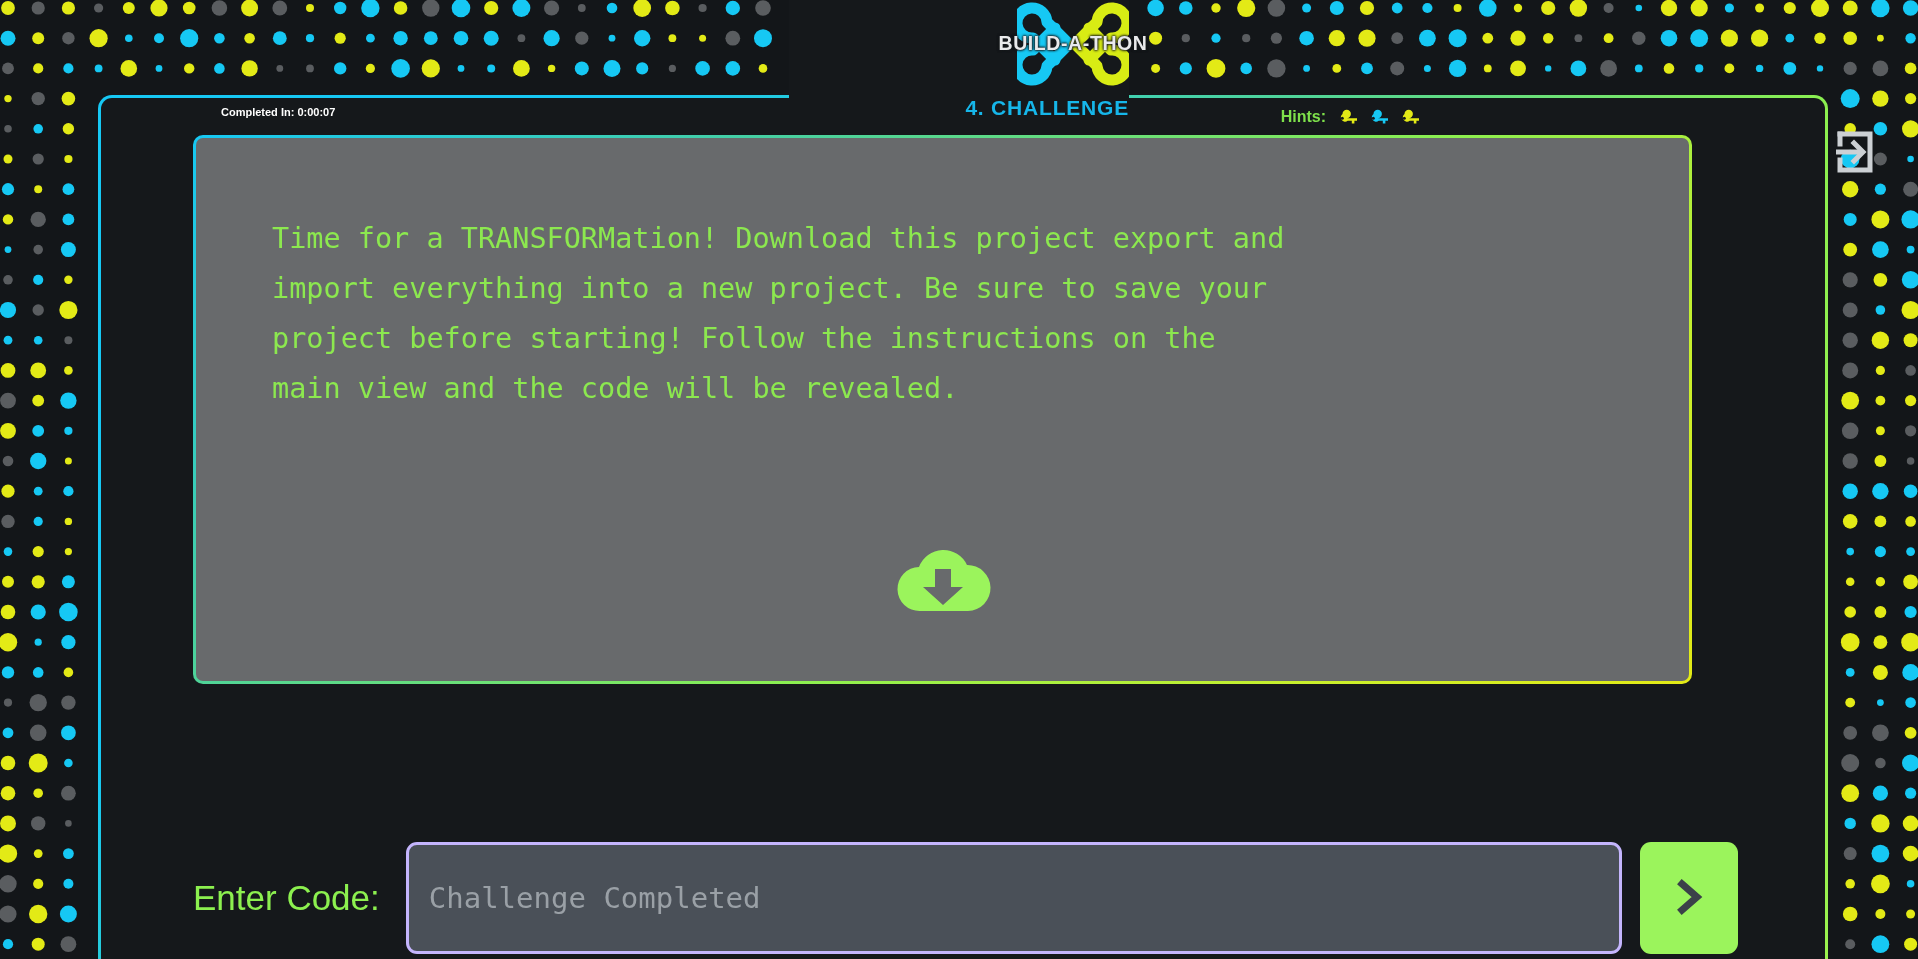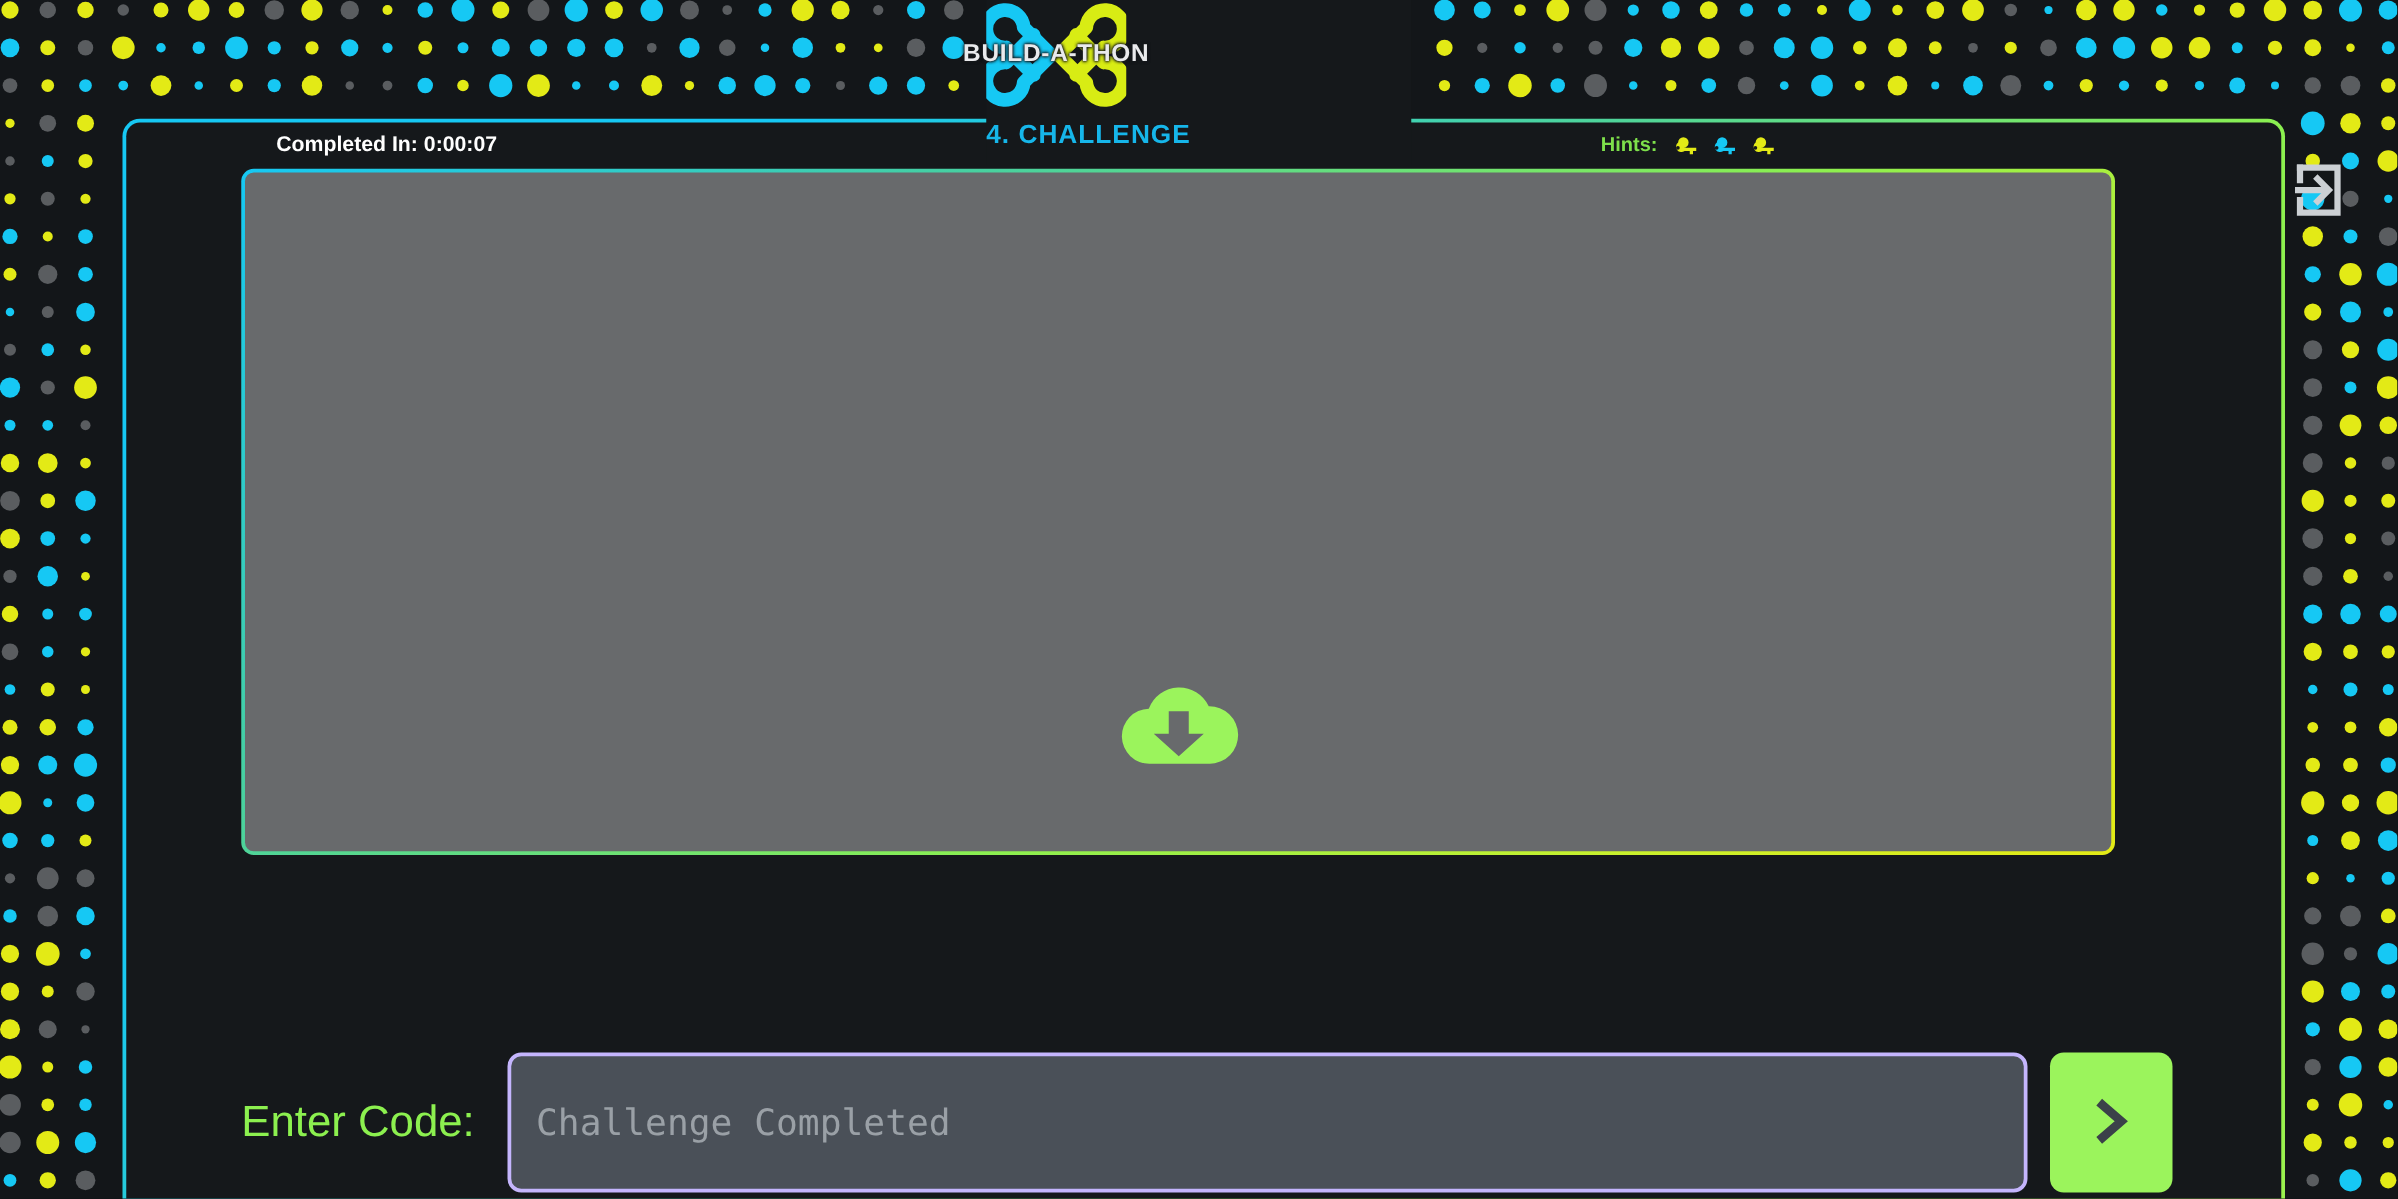--- a/index.html
+++ b/index.html
@@ -32,21 +32,21 @@
     position: absolute;
     left: 50%;
     top: 0;
     transform: translateX(-50%);
     width: 340px;
     height: 132px;
     z-index: 5;
     background: #15181b;
     display: flex;
     flex-direction: column;
-    align-items: flex-start;
+    align-items: flex-end;
   }
   .logo-mark {
     position: relative;
     width: 112px;
     height: 92px;
     margin-top: -2px;
   }
   .logo-word {
     position: absolute;
     top: 34px;
@@ -88,21 +88,21 @@
     height: 100%;
     background: #15181b;
     border-radius: 11px;
     overflow: hidden;
   }
 
   .status-line {
     position: absolute;
     left: 120px;
     top: 8px;
-    font-size: 17px;
+    font-size: 11px;
     font-weight: bold;
     color: #ffffff;
     white-space: nowrap;
   }
 
   .hints-wrap {
     position: absolute;
     right: 404px;
     top: 8px;
     display: flex;
@@ -679,20 +679,24 @@
             </svg>
             <svg width="24" height="22" viewBox="0 0 24 22">
               <path d="M7.5 8 a4.2 4.2 0 1 1 4.2 4.2 H22 v2.6 h-2.6 v2.6 h-2.6 v-2.6 h-4.1 A4.2 4.2 0 1 1 7.5 8 Z" fill="#e3ea16"></path>
               <circle cx="7.3" cy="12.2" r="1.5" fill="#15181b"></circle>
             </svg>
           </span>
       </div>
 
       <div class="content-box">
         <div class="content-inner">
+          <div class="challenge-text">Time for a TRANSFORMation! Download this project export and
+import everything into a new project. Be sure to save your
+project before starting! Follow the instructions on the
+main view and the code will be revealed.</div>
           <div class="cloud-wrap">
             <svg width="98" height="72" viewBox="0 0 98 72">
               <path d="M26 68 A22 22 0 0 1 25 24 A26 26 0 0 1 73 22 A20 20 0 0 1 74 68 Z" fill="#9bf45c"></path>
               <path d="M41 26 H57 V44 H69 L49 62 L29 44 H41 Z" fill="#686a6c"></path>
             </svg>
           </div>
         </div>
       </div>
 
       <div class="bottom-row">

